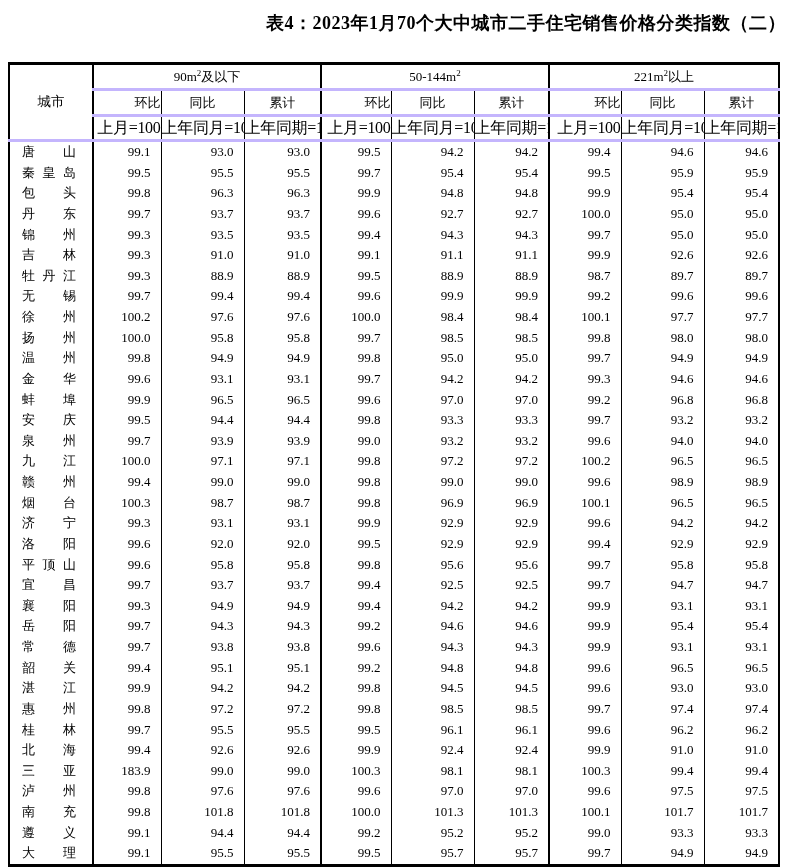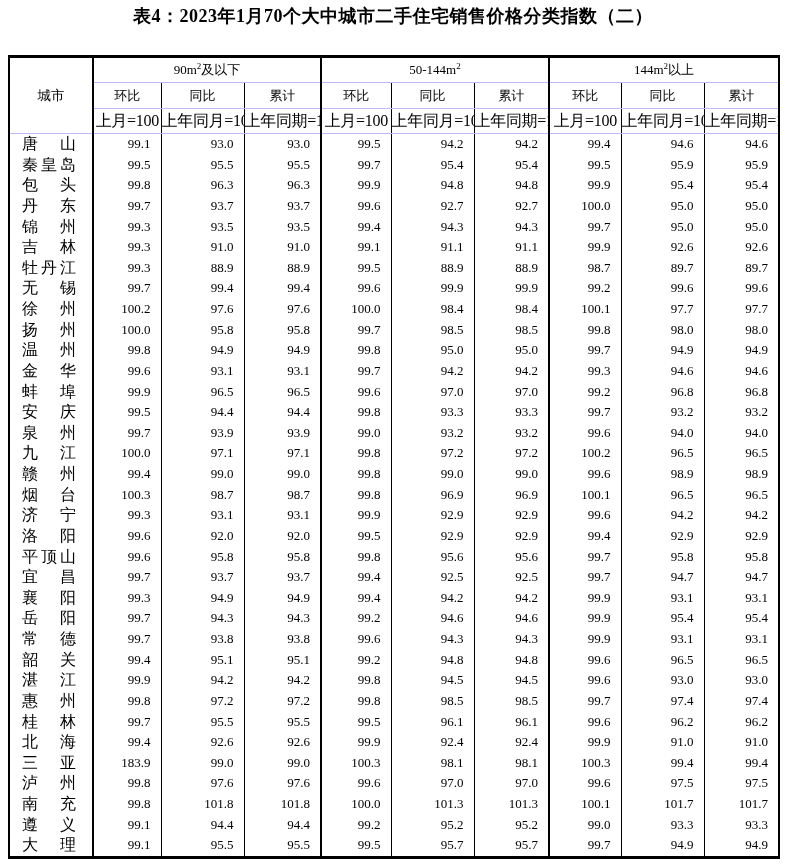--- a/index.html
+++ b/index.html
@@ -7,56 +7,56 @@
   .page {
     position: relative;
     width: 786px;
     height: 868px;
     background: #ffffff;
     font-family: "Liberation Serif", "DejaVu Serif", serif;
     color: #000000;
     overflow: hidden;
   }
   .title {
-    margin-top: 4px;
+    margin-top: 11px;
     margin-bottom: 27px;
-    text-align: center;
+    text-align: right;
     font-size: 18px;
     font-weight: bold;
     letter-spacing: 0.5px;
     color: #000000;
   }
   table.data-table {
     margin-left: 8px;
     width: 770px;
     table-layout: fixed;
     border-collapse: collapse;
     border-top: 3px solid #000;
     border-bottom: 3px solid #000;
     border-left: 2px solid #000;
     border-right: 2px solid #000;
   }
   thead th {
     font-weight: normal;
     font-size: 13px;
     text-align: center;
     vertical-align: middle;
-    border-bottom: 1px solid #c4b5fd;
+    border-bottom: 3px solid #c4b5fd;
     border-left: 1px solid #000;
     height: 26px;
     overflow: hidden;
     white-space: nowrap;
   }
   thead th.city-h {
     border-left: none;
     font-size: 13.5px;
     text-align: center;
   }
   thead th.grp { border-left: 2px solid #000; }
-  thead th.g-start { border-left-width: 2px; }
+  thead th.g-start { border-left-width: 2px; text-align: right; }
   thead th.base {
     font-size: 16px;
     letter-spacing: -0.3px;
     height: 25px;
   }
   thead th sup {
     font-size: 9px;
     vertical-align: super;
     line-height: 0;
   }
@@ -68,21 +68,21 @@
     border: none;
     border-left: 1px solid #000;
     overflow: hidden;
     white-space: nowrap;
   }
   tbody td.city {
     border-left: none;
     text-align: justify;
     text-align-last: justify;
     padding: 0 16px 0 12px;
-    font-size: 16px;
+    font-size: 13px;
   }
   tbody td.val {
     text-align: right;
     padding-right: 10px;
   }
   tbody td.g-start { border-left-width: 2px; }
 </style>
 </head>
 <body>
 
@@ -101,21 +101,21 @@
         <col style="width:75px">
       <col style="width:72px">
         <col style="width:83px">
         <col style="width:75px">
     </colgroup>
     <thead>
       <tr>
         <th class="city-h" rowspan="3">城市</th>
         <th class="grp" colspan="3"><span>90m</span><sup>2</sup><span>及以下</span></th>
         <th class="grp" colspan="3"><span>50-144m</span><sup>2</sup><span></span></th>
-        <th class="grp" colspan="3"><span>144m</span><sup>2</sup><span>以上</span></th>
+        <th class="grp" colspan="3"><span>221m</span><sup>2</sup><span>以上</span></th>
       </tr>
       <tr>
         <th class="g-start">环比</th>
         <th>同比</th>
         <th>累计</th>
         <th class="g-start">环比</th>
         <th>同比</th>
         <th>累计</th>
         <th class="g-start">环比</th>
         <th>同比</th>

